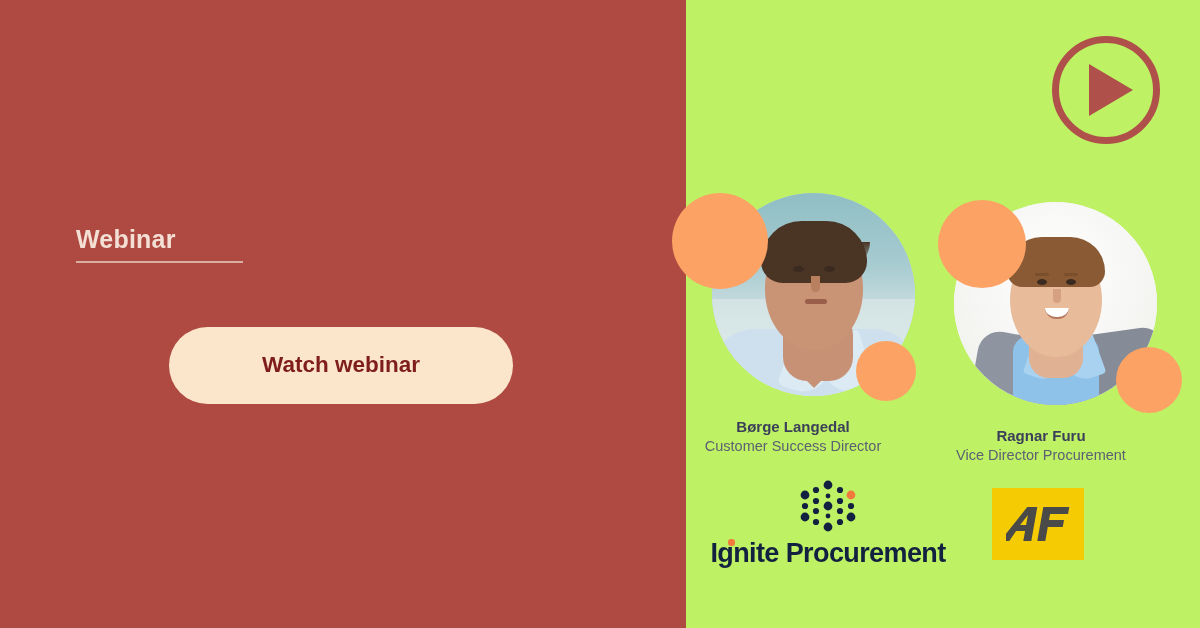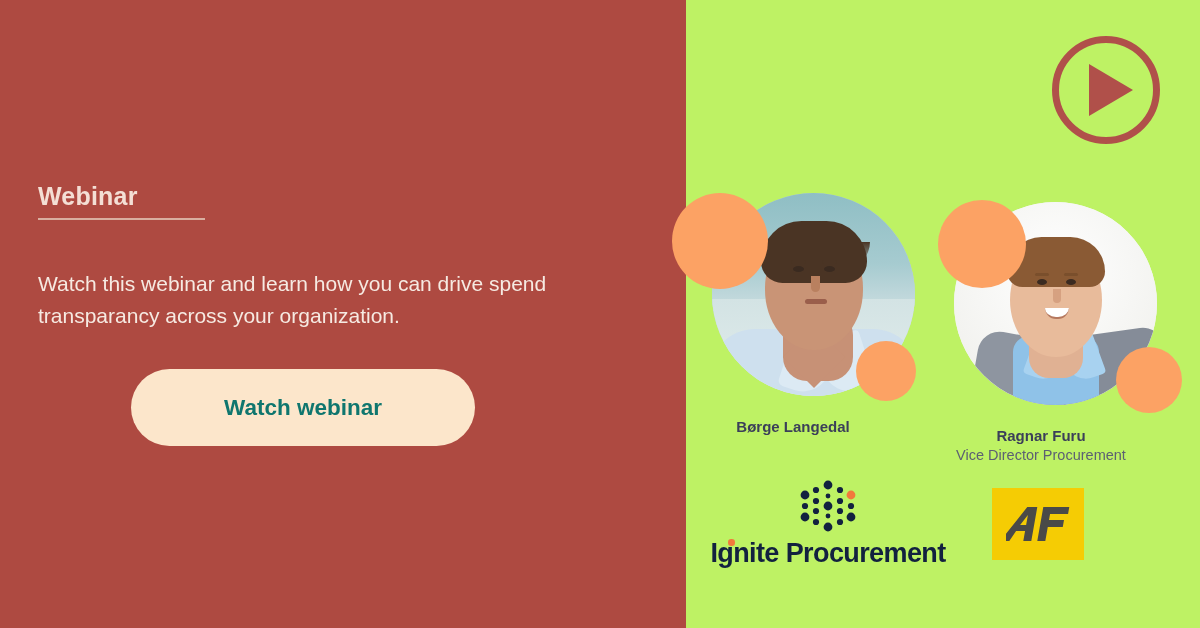--- a/index.html
+++ b/index.html
@@ -14,21 +14,21 @@
     width:1200px; height:628px;
     display:flex;
     background:#FCE9D2;
   }
 
   
   .left-panel {
     position:relative;
     width:686px; height:628px;
     background:#AE4A41;
-    padding:0 0 0 38px;
+    padding:0 0 0 76px;
     display:flex;
     flex-direction:column;
     justify-content:center;
     flex:0 0 686px;
   }
   .eyebrow-wrap { margin-bottom:26px; }
   .eyebrow {
     font-size:25px;
     font-weight:bold;
     color:#F4DFD5;
@@ -56,21 +56,21 @@
     max-width:530px;
     font-weight:400;
   }
   .cta-wrap { margin-top:38px; }
   .cta-button {
     display:inline-flex;
     align-items:center;
     justify-content:center;
     width:344px; height:77px;
     background:#FCE6CB;
-    color:#0f766e;
+    color:#7f1d1d;
     border:none;
     border-radius:999px;
     font-family:"Liberation Sans", sans-serif;
     font-size:22.5px;
     font-weight:bold;
     cursor:pointer;
     margin-left:93px;
     text-align:right;
   }
 
@@ -348,21 +348,20 @@
 <div class="banner">
 
   <div class="left-panel">
 
     <div class="eyebrow-wrap">
       <div class="eyebrow">Webinar</div>
       <div class="eyebrow-rule"></div>
     </div>
 
 
-    <p class="subhead">Watch this webinar and learn how you can drive spend transparancy across your organization.</p>
 
     <div class="cta-wrap">
       <button class="cta-button">Watch webinar</button>
     </div>
   </div>
 
   <div class="right-panel">
 
     <div class="play-badge">
       <div class="play-tri"></div>
@@ -389,20 +388,21 @@
               <div class="p1-brow-r"></div>
               <div class="p1-eye-l"></div>
               <div class="p1-eye-r"></div>
               <div class="p1-nose"></div>
               <div class="p1-mouth"></div>
             </div>
           </div>
           <div class="blob blob-b"></div>
         </div>
         <div class="speaker-name">Børge Langedal</div>
+        <div class="speaker-title">Customer Success Director</div>
       </div>
 
       <div class="speaker speaker-2">
         <div class="avatar-zone">
           <div class="blob blob-c"></div>
           <div class="avatar avatar-2">
             <div class="photo2">
               <div class="p2-bg"></div>
               <div class="p2-jacket-l"></div>
               <div class="p2-jacket-r"></div>

